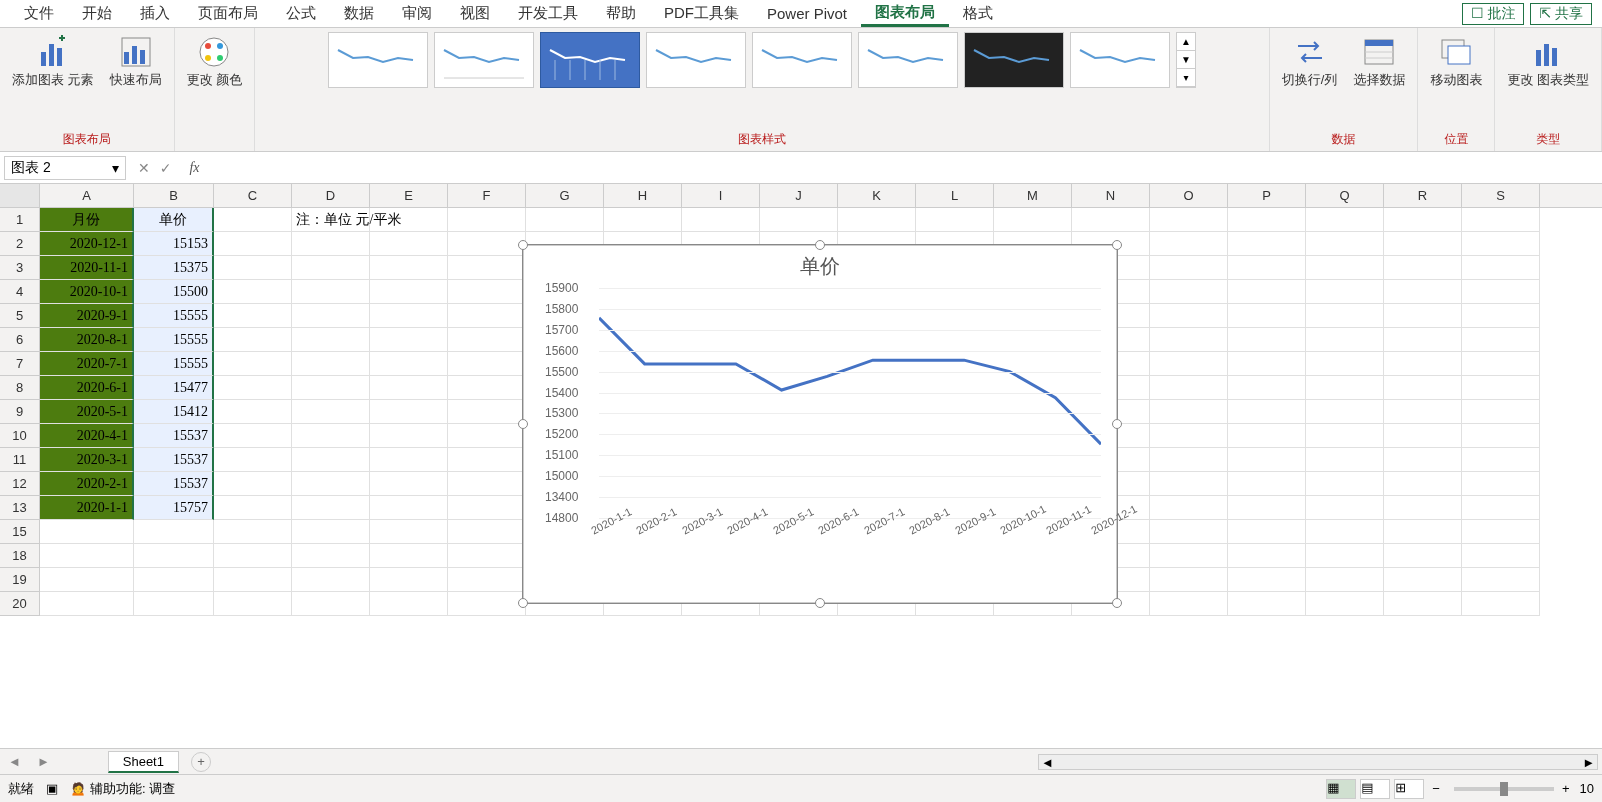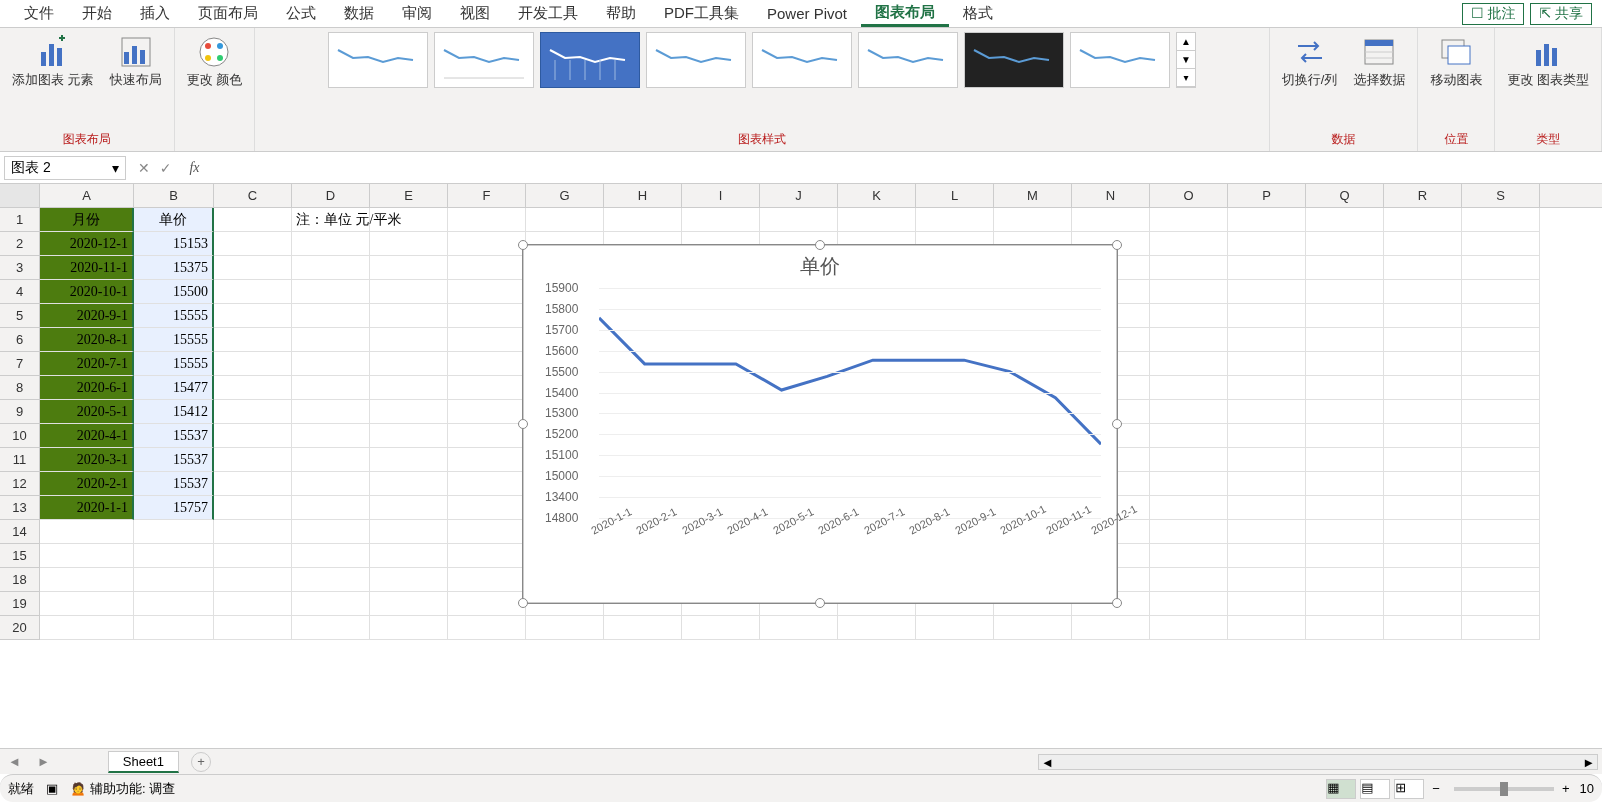--- a/index.html
+++ b/index.html
@@ -59,21 +59,21 @@
 svg.line { position: absolute; left: 0; top: 0; width: 100%; height: 100%; }
 
 
 .sheet-tabs { position: absolute; bottom: 28px; left: 0; right: 0; height: 26px; border-top: 1px solid #ccc; display: flex; align-items: center; font-size: 13px; background: #f3f2f1; }
 .sheet-tabs .nav { padding: 0 8px; color: #888; }
 .sheet-tab { background: #fff; border: 1px solid #ccc; border-bottom: 2px solid #217346; padding: 2px 14px; margin-left: 50px; }
 .add-sheet { width: 20px; height: 20px; border: 1px solid #ccc; border-radius: 50%; margin-left: 12px; text-align: center; line-height: 18px; color: #666; }
 .hscroll { position: absolute; right: 4px; width: 560px; height: 16px; background: #eee; border: 1px solid #ccc; }
 
 
-.status { position: absolute; bottom: 0; left: 0; right: 0; height: 28px; background: #f3f2f1; border-top: 1px solid #ccc; display: flex; align-items: center; font-size: 13px; padding: 0 8px; border-radius: 13px; }
+.status { position: absolute; bottom: 0; left: 0; right: 0; height: 28px; background: #f3f2f1; border-top: 1px solid #ccc; display: flex; align-items: center; font-size: 13px; padding: 0 8px; }
 .status .sp { flex: 1; }
 .view-btn { width: 30px; height: 20px; border: 1px solid #ccc; margin: 0 2px; background: #fff; }
 .zoom-slider { width: 100px; height: 4px; background: #ccc; margin: 0 8px; position: relative; }
 .zoom-slider .th { position: absolute; width: 8px; height: 14px; background: #888; top: -5px; left: 46px; }
 
 
 .mini { stroke: #5b9bd5; stroke-width: 2; fill: none; }
 .mini-white { stroke: #fff; stroke-width: 2; fill: none; }
 </style>
 </head>
@@ -564,42 +564,20 @@
         <div class="cell" style="width: 78px;"></div>
         <div class="cell" style="width: 78px;"></div>
         <div class="cell" style="width: 78px;"></div>
         <div class="cell" style="width: 78px;"></div>
         <div class="cell" style="width: 78px;"></div>
       </div>
       <div class="row">
         <div class="rh">13</div>
         <div class="cell selA" style="width: 94px; text-align: right;">2020-1-1</div>
         <div class="cell selB" style="width: 80px; text-align: right;">15757</div>
-        <div class="cell" style="width: 78px;"></div>
-        <div class="cell" style="width: 78px;"></div>
-        <div class="cell" style="width: 78px;"></div>
-        <div class="cell" style="width: 78px;"></div>
-        <div class="cell" style="width: 78px;"></div>
-        <div class="cell" style="width: 78px;"></div>
-        <div class="cell" style="width: 78px;"></div>
-        <div class="cell" style="width: 78px;"></div>
-        <div class="cell" style="width: 78px;"></div>
-        <div class="cell" style="width: 78px;"></div>
-        <div class="cell" style="width: 78px;"></div>
-        <div class="cell" style="width: 78px;"></div>
-        <div class="cell" style="width: 78px;"></div>
-        <div class="cell" style="width: 78px;"></div>
-        <div class="cell" style="width: 78px;"></div>
-        <div class="cell" style="width: 78px;"></div>
-        <div class="cell" style="width: 78px;"></div>
-      </div>
-      <div class="row">
-        <div class="rh">14</div>
-        <div class="cell" style="width: 94px;"></div>
-        <div class="cell" style="width: 80px;"></div>
         <div class="cell" style="width: 78px;"></div>
         <div class="cell" style="width: 78px;"></div>
         <div class="cell" style="width: 78px;"></div>
         <div class="cell" style="width: 78px;"></div>
         <div class="cell" style="width: 78px;"></div>
         <div class="cell" style="width: 78px;"></div>
         <div class="cell" style="width: 78px;"></div>
         <div class="cell" style="width: 78px;"></div>
         <div class="cell" style="width: 78px;"></div>
         <div class="cell" style="width: 78px;"></div>

